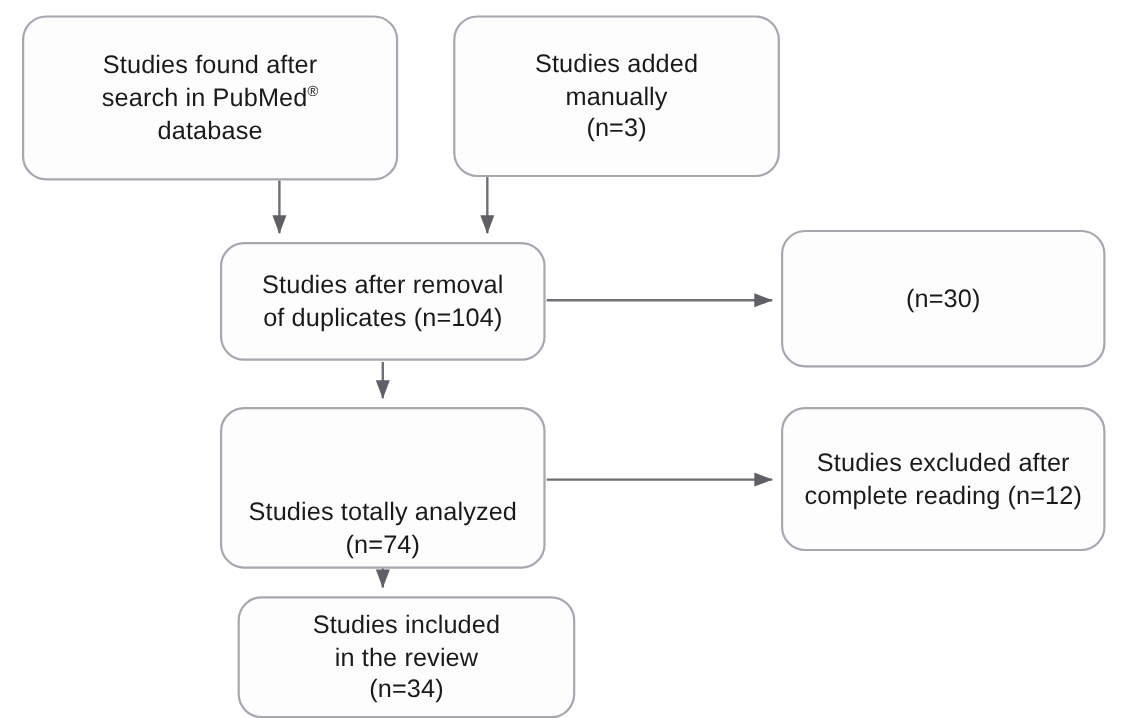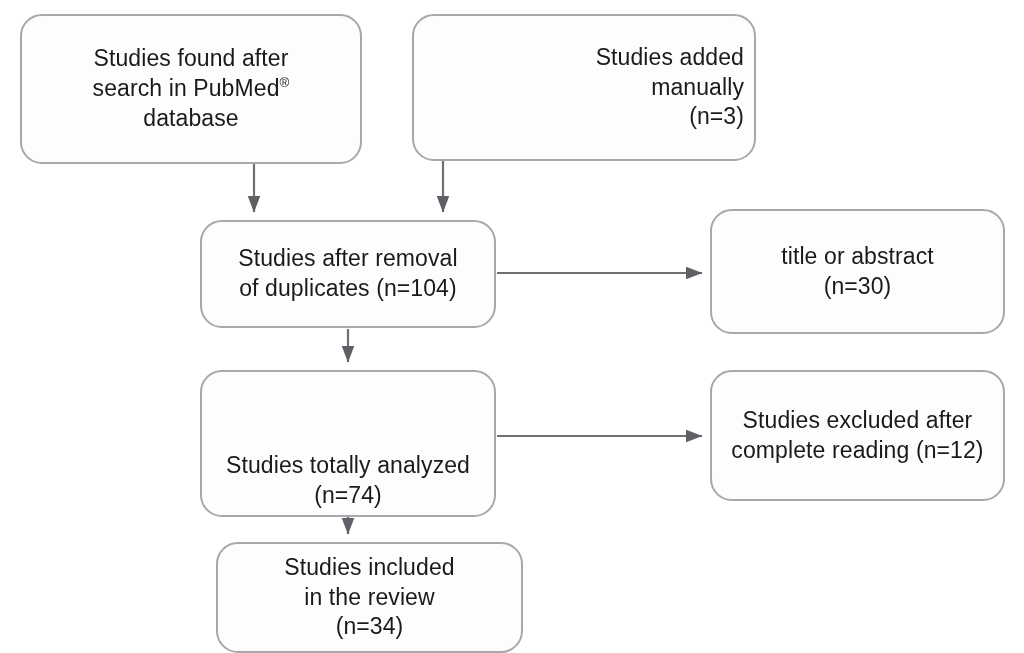--- a/index.html
+++ b/index.html
@@ -44,21 +44,21 @@
   .node .txt { display: block; width: 100%; }
   .node .line { display: block; white-space: nowrap; }
   sup.reg {
     font-size: 0.58em;
     vertical-align: super;
     line-height: 0;
   }
 
   
   #node-found       { left: 20px;  top: 14px;  width: 342px; height: 150px; }
-  #node-manual      { left: 412px; top: 14px;  width: 344px; height: 147px; text-align: right; }
+  #node-manual      { left: 412px; top: 14px;  width: 297px; height: 147px; }
   #node-dedup       { left: 200px; top: 220px; width: 296px; height: 108px; }
   #node-excl-title  { left: 710px; top: 209px; width: 295px; height: 125px; }
   #node-analyzed    { left: 200px; top: 370px; width: 296px; height: 147px; align-items: flex-end; }
   #node-excl-read   { left: 710px; top: 370px; width: 295px; height: 131px; }
   #node-included    { left: 216px; top: 542px; width: 307px; height: 111px; }
 </style>
 </head>
 <body>
 
 <div id="stage">
@@ -113,21 +113,20 @@
 
   <div class="node" id="node-dedup">
     <span class="txt">
       <span class="line">Studies after removal</span>
       <span class="line">of duplicates (n=104)</span>
     </span>
   </div>
 
   <div class="node" id="node-excl-title">
     <span class="txt">
-      <span class="line">title or abstract</span>
       <span class="line">(n=30)</span>
     </span>
   </div>
 
   <div class="node" id="node-analyzed">
     <span class="txt">
       <span class="line">Studies totally analyzed</span>
       <span class="line">(n=74)</span>
     </span>
   </div>

